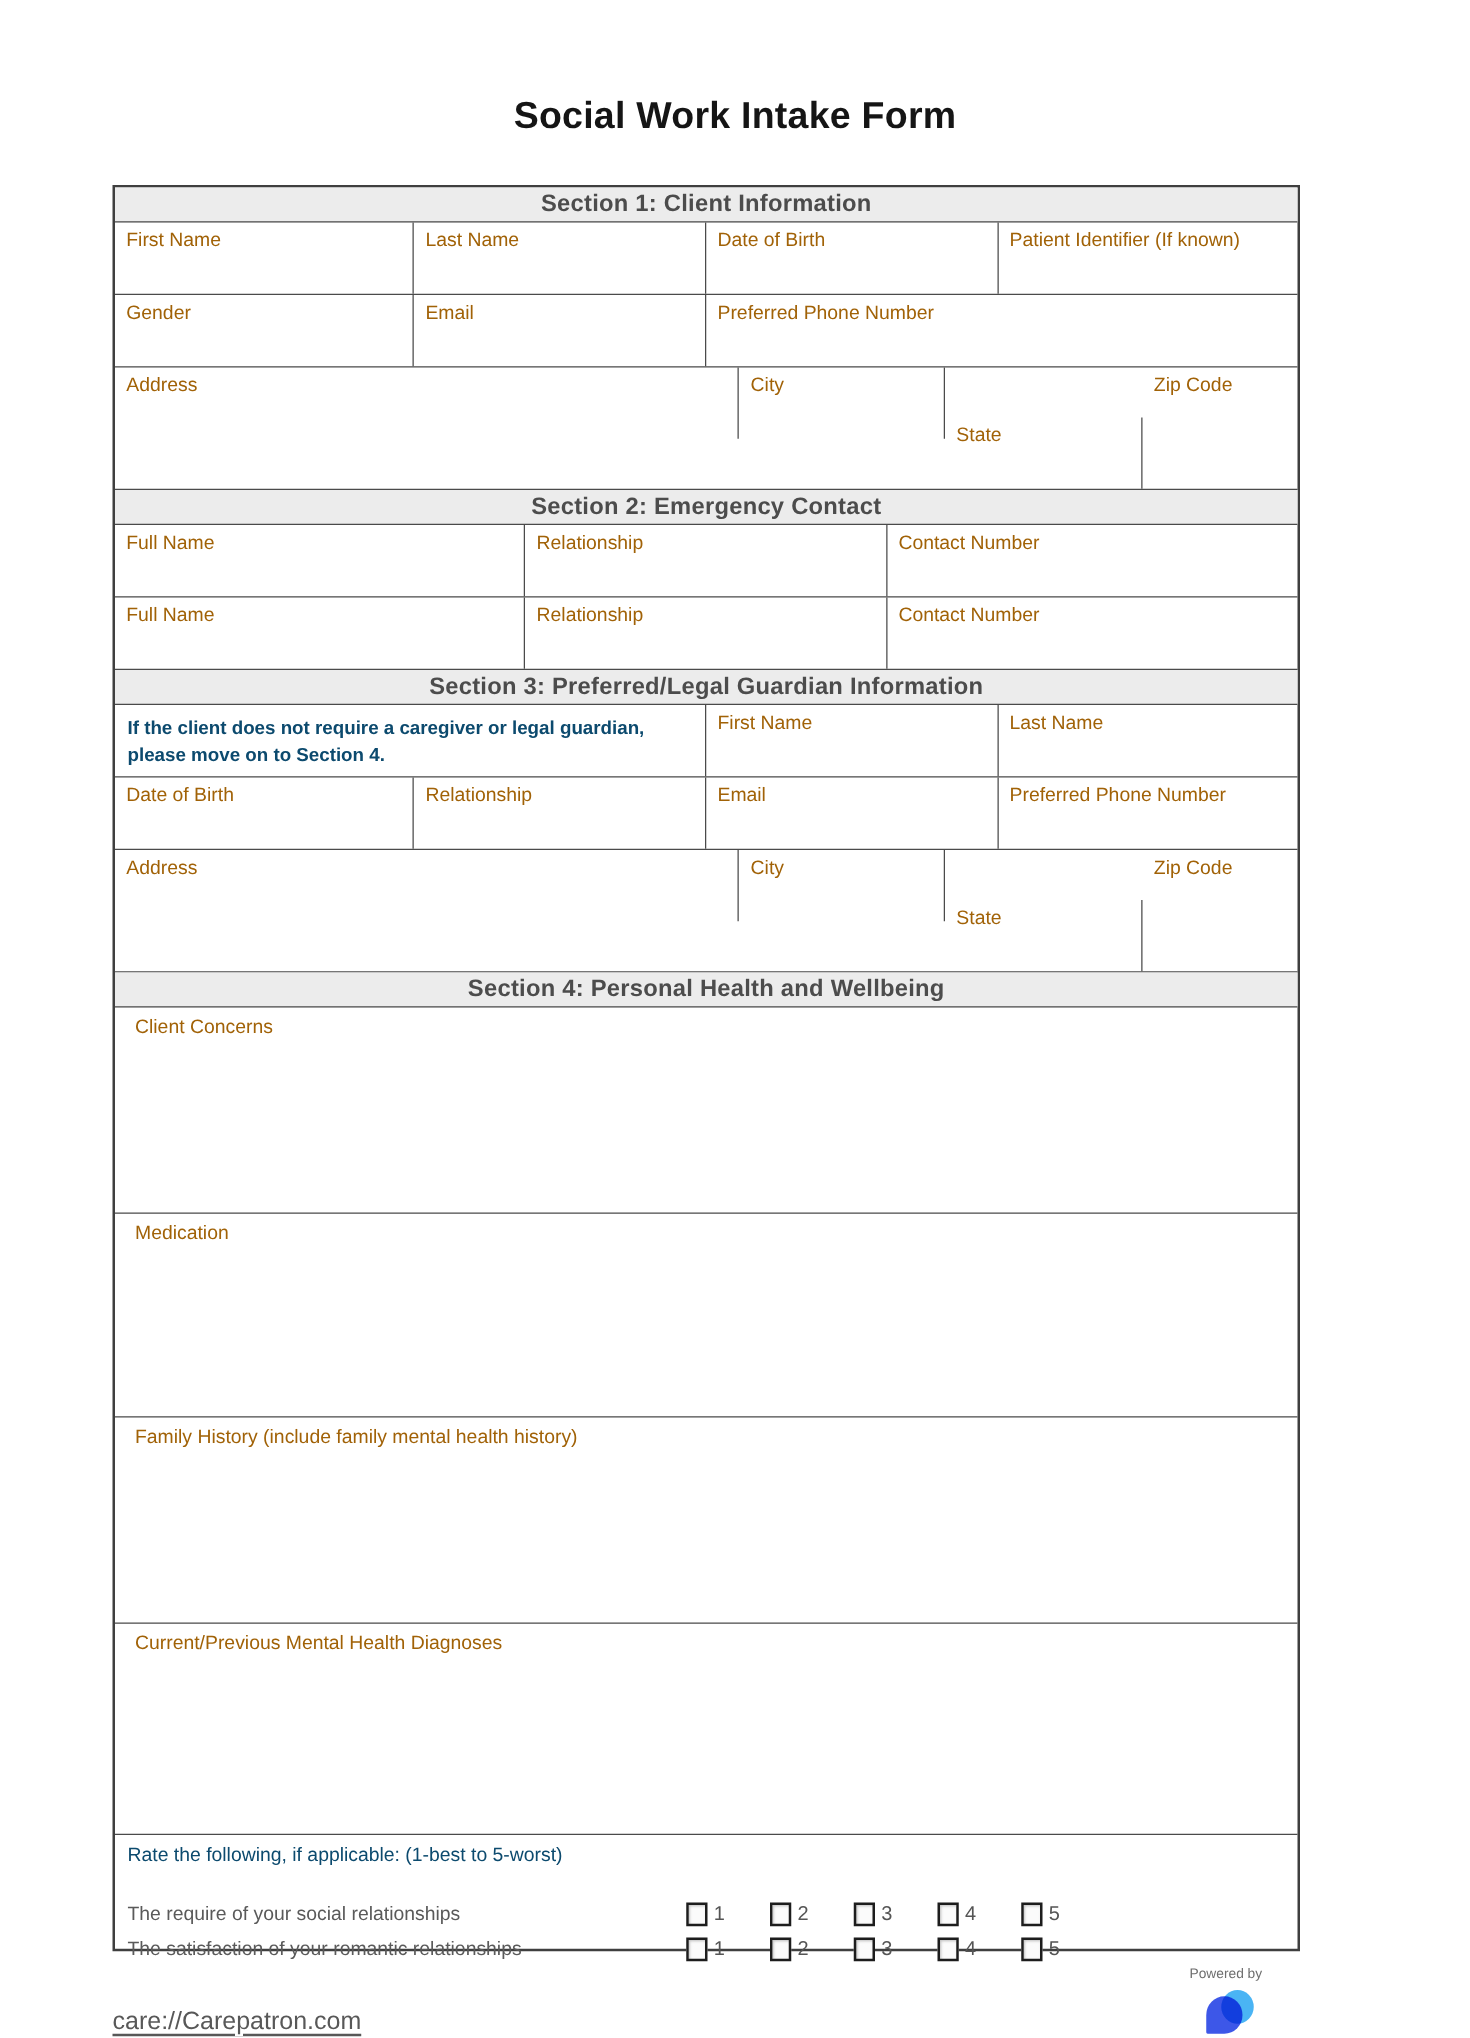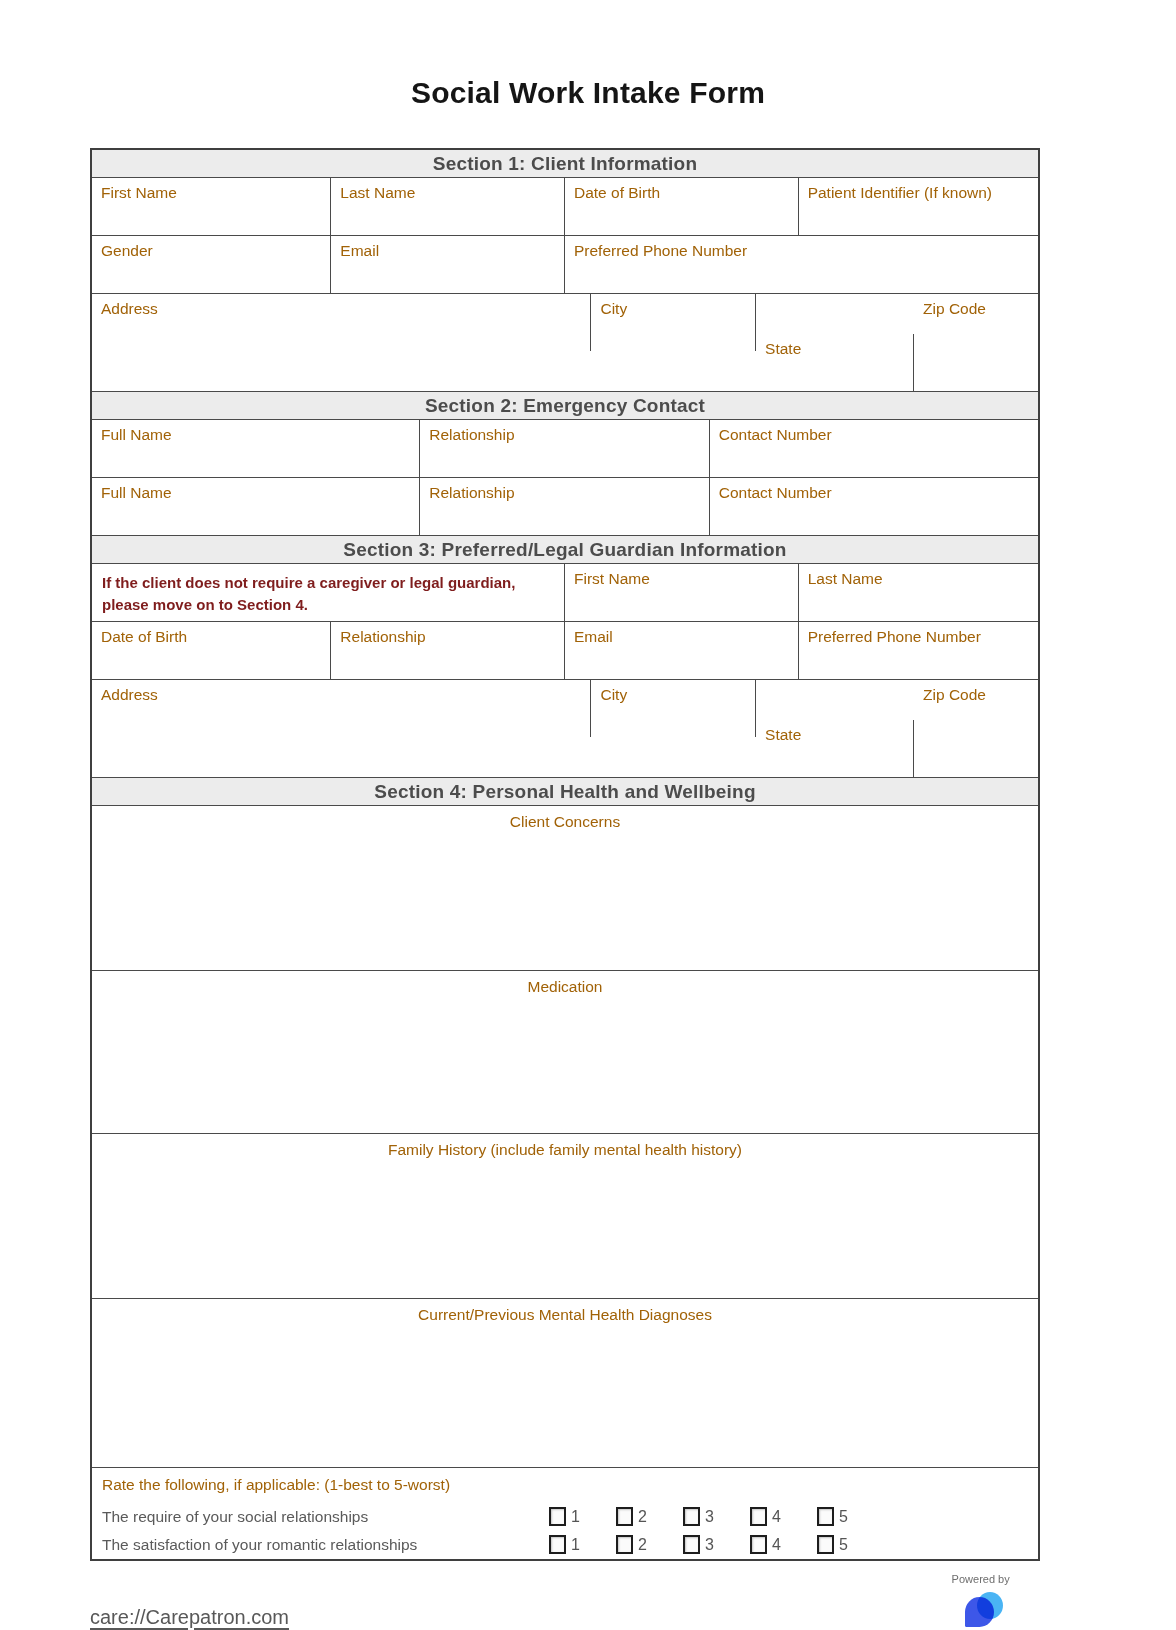--- a/index.html
+++ b/index.html
@@ -35,35 +35,35 @@
   .row { display:flex; border-bottom:1.5px solid #4a4a4a; }
   .cell {
     border-right:1.5px solid #4a4a4a;
     padding:6px 9px;
     overflow:hidden;
   }
   .cell.last { border-right:none; }
   .r-field { height:57px; }
   .lbl { font-size:15.5px; color:#a16207; }
   .note-cell { padding:8px 10px; }
-  .note-text { font-size:15px; font-weight:bold; color:#7f1d1d; line-height:1.45; width:92%; }
+  .note-text { font-size:15px; font-weight:bold; color:#0c4a6e; line-height:1.45; width:92%; }
   
   .w25a { flex:0 0 25.3%; } .w25b { flex:0 0 24.7%; } .w25c { flex:0 0 24.7%; } .w25d { flex:0 0 25.3%; }
   .wAddr { flex:0 0 52.8%; } .wCity { flex:0 0 17.4%; } .wState { flex:0 0 16.7%;margin-top:40px; } .wZip { flex:0 0 13.1%; }
   .wEm1 { flex:0 0 34.7%; } .wEm2 { flex:0 0 30.6%; } .wEm3 { flex:0 0 34.7%; }
   .wNote { flex:0 0 50%; }
   
-  .bigbox { border-bottom:1.5px solid #4a4a4a; padding:7px 0;text-align:center; }
+  .bigbox { border-bottom:1.5px solid #4a4a4a; padding:7px 16px; }
   .box-cc { height:165px; }
   .box-med { height:163px; }
   .box-fam { height:165px; }
   .box-diag { height:169px; }
   
   .rating { height:91px; padding:8px 10px 0 10px; }
-  .rating-instruction { font-size:15.5px; color:#a16207; margin-bottom:10px; }
+  .rating-instruction { font-size:15.5px; color:#0c4a6e; margin-bottom:25px; }
   .rating-row { display:flex; align-items:center; height:25px; margin-bottom:3px; }
   .rating-label { flex:0 0 447px; font-size:15.5px; color:#5a5a5a; }
   .cb-group { flex:0 0 67px; display:flex; align-items:center; }
   .cb {
     width:17px; height:19px;
     border:2.5px solid #1d1d1d;
     background:#fbfbfb;
     box-shadow:inset 1px 1px 2px rgba(0,0,0,.22);
     display:inline-block;
   }

